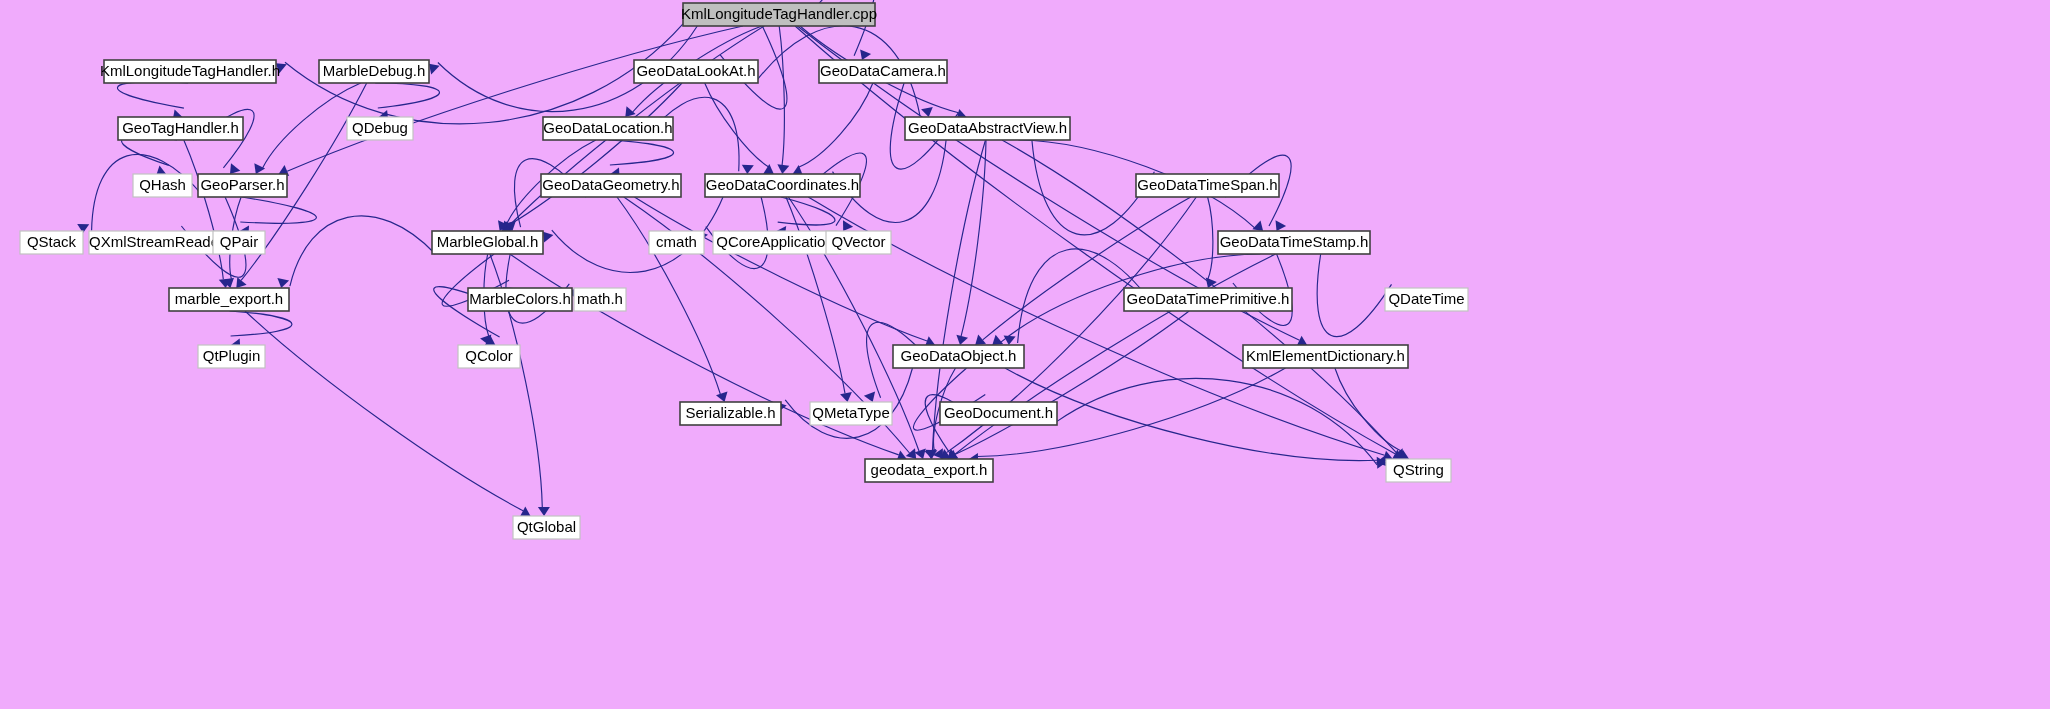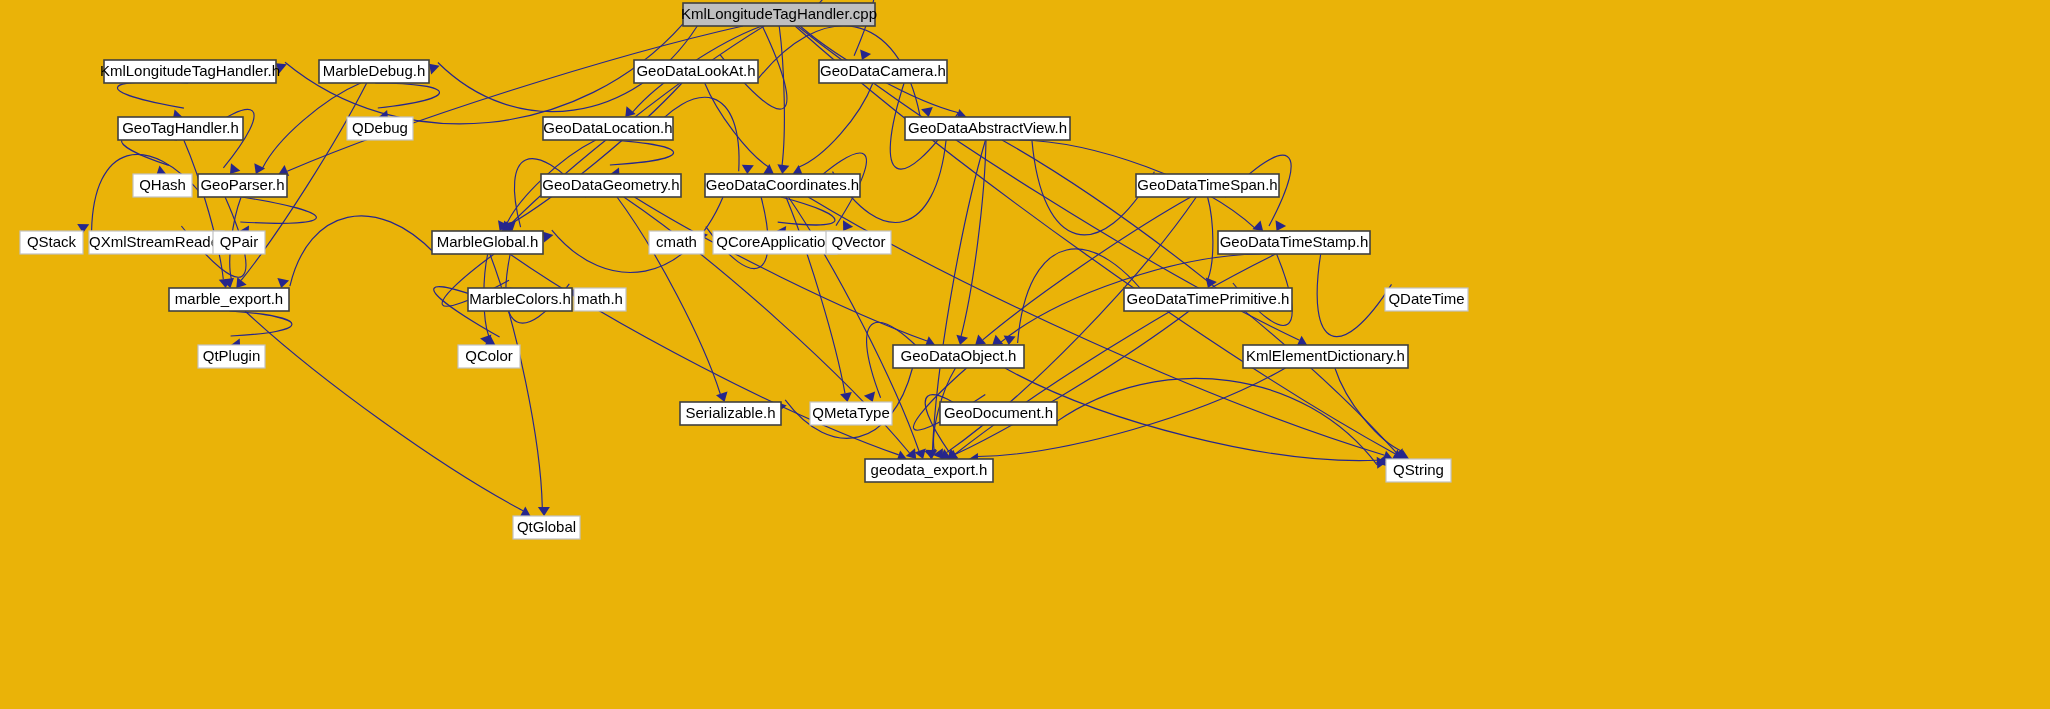--- a/index.html
+++ b/index.html
@@ -4,21 +4,21 @@
 <style>
   html, body {
     margin: 0;
     padding: 0;
     background: #ffffff;
   }
   #canvas-wrap {
     position: relative;
     width: 2050px;
     height: 709px;
-    background: #eab308;
+    background: #f0abfc;
     overflow: hidden;
     font-family: "Liberation Sans", sans-serif;
   }
   svg.graph {
     position: absolute;
     left: 0;
     top: 0;
     width: 2050px;
     height: 709px;
   }

